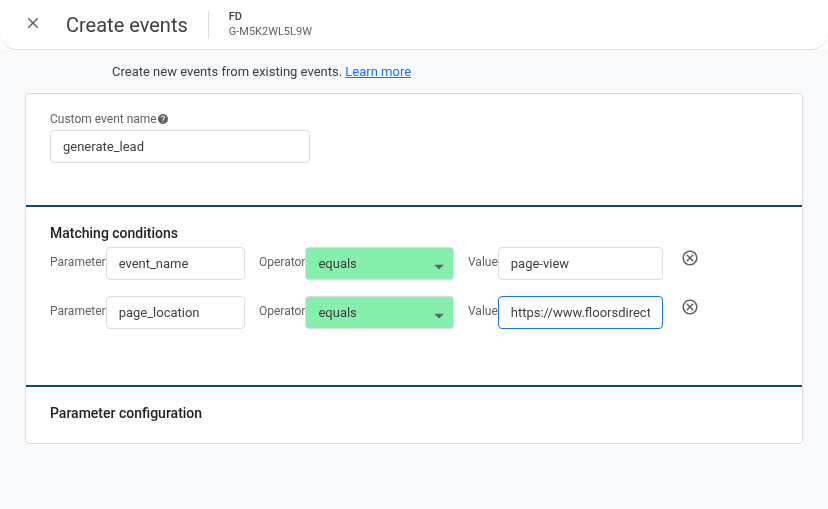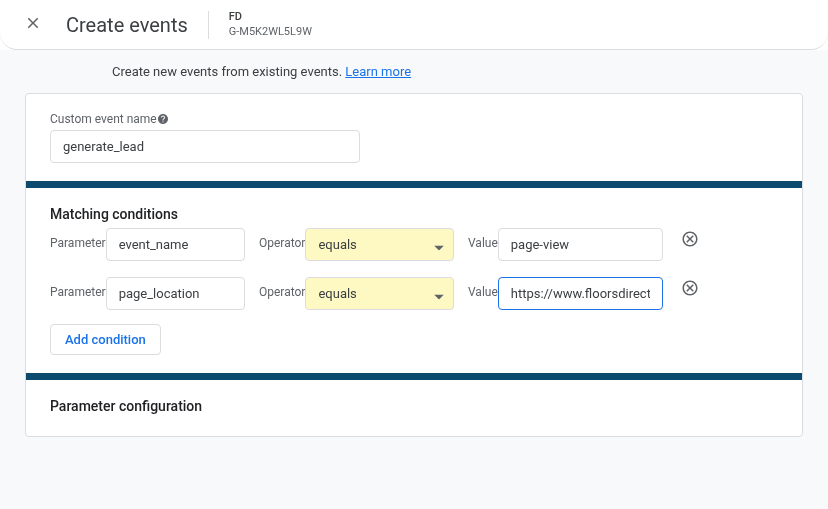--- a/index.html
+++ b/index.html
@@ -12,35 +12,35 @@
     .header-meta { display: flex; flex-direction: column; font-size: 11px; line-height: 1.3; }
     .header-label { color: #3c4043; font-weight: 500; }
     .header-id { color: #5f6368; }
     .page-bg { background: #f8f9fa; padding: 14px 0 0 0; min-height: 470px; }
     .intro { padding: 0 112px 14px; font-size: 13px; color: #3c4043; }
     .intro a { color: #1a73e8; text-decoration: underline; }
     .card { background: #fff; margin: 0 25px; border: 1px solid #dadce0; border-radius: 4px; }
     .card-header { padding: 20px 24px 16px; border-bottom: 1px solid #e8eaed; }
     .card-header h2 { font-size: 17px; font-weight: 400; color: #202124; }
     .section { padding: 18px 24px; }
-    .section.border-top { border-top: 7px solid #0c4a6e; }
+    .section.border-top { border-top: 2px solid #0c4a6e; margin-top: 24px; }
     .field-label { font-size: 12px; color: #5f6368; margin-bottom: 4px; display: flex; align-items: center; gap: 0; }
     .help-icon { width: 12px; height: 12px; }
     .help-icon svg { width: 12px; height: 12px; fill: #5f6368; }
-    .text-input { border: 1px solid #dadce0; border-radius: 4px; padding: 8px 12px; font-size: 13px; color: #3c4043; width: 310px; background: #fff; font-family: inherit; }
+    .text-input { border: 1px solid #dadce0; border-radius: 4px; padding: 8px 12px; font-size: 13px; color: #3c4043; width: 260px; background: #fff; font-family: inherit; }
     .text-input.active { border-color: #1a73e8; }
     .section-title { font-size: 14px; font-weight: 500; color: #202124; margin-bottom: 4px; }
     .section-desc { font-size: 12px; color: #5f6368; margin-bottom: 14px; }
     .condition-row { display: flex; align-items: flex-end; gap: 14px; margin-bottom: 14px; }
     .condition-col { display: flex; flex-direction: row; }
     .col-param { width: 195px; }
     .col-operator { width: 195px; }
     .col-value { width: 195px; }
     .select-wrap { position: relative; }
-    .select-input { border: 1px solid #dadce0; border-radius: 4px; padding: 8px 30px 8px 12px; font-size: 13px; color: #3c4043; width: 100%; background: #fef9c3; appearance: none; font-family: inherit; cursor: pointer; }
+    .select-input { border: 1px solid #dadce0; border-radius: 4px; padding: 8px 30px 8px 12px; font-size: 13px; color: #3c4043; width: 100%; background: #86efac; appearance: none; font-family: inherit; cursor: pointer; }
     .select-arrow { position: absolute; right: 10px; top: 50%; transform: translateY(-50%); pointer-events: none; }
     .select-arrow svg { width: 10px; height: 5px; fill: #5f6368; }
     .remove-btn { background: none; border: none; cursor: pointer; padding: 4px; margin-bottom: 6px; display: flex; align-items: center; }
     .remove-btn svg { width: 18px; height: 18px; fill: #5f6368; }
     .add-btn { border: 1px solid #dadce0; background: #fff; color: #1a73e8; font-size: 13px; padding: 7px 14px; border-radius: 4px; cursor: pointer; font-family: inherit; font-weight: 500; }
   </style>
 </head>
 <body>
 
 <div class="header">
@@ -126,21 +126,20 @@
       <input type="text" class="text-input active" style="width: 100%;" value="https://www.floorsdirectltd.co.uk/con">
     </div>
     <button class="remove-btn">
       <span><svg viewBox="0 0 24 24">
                   <path d="M12 2C6.47 2 2 6.47 2 12s4.47 10 10 10 10-4.47 10-10S17.53 2 12 2zm0 18c-4.41 0-8-3.59-8-8s3.59-8 8-8 8 3.59 8 8-3.59 8-8 8zm3.59-13L12 10.59 8.41 7 7 8.41 10.59 12 7 15.59 8.41 17 12 13.41 15.59 17 17 15.59 13.41 12 17 8.41z"></path>
                 </svg></span>
     </button>
   </div>
         </div>
 
-      <button class="add-btn">Add condition</button>
     </div>
 
     <div class="section border-top">
       <div class="section-title">Parameter configuration</div>
 
     </div>
   </div>
 </div>
 
 </body></html>

